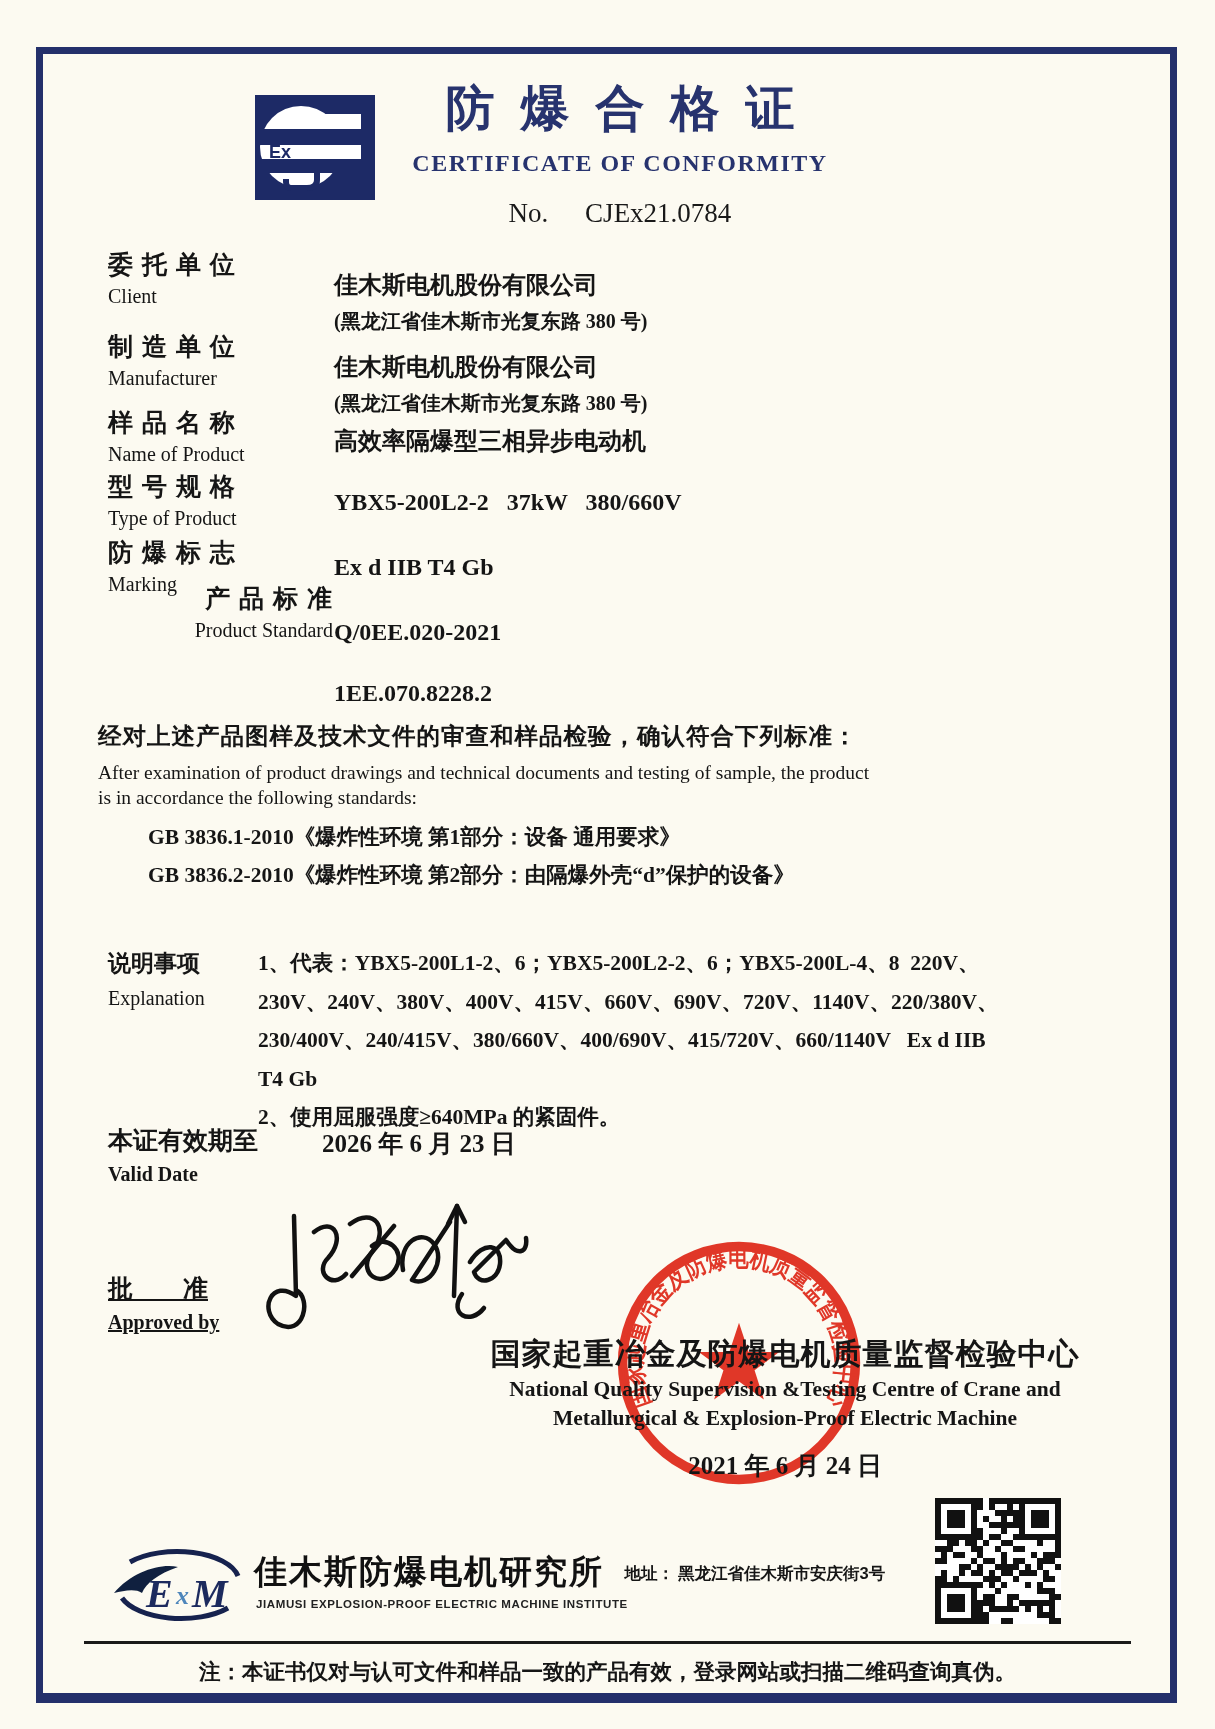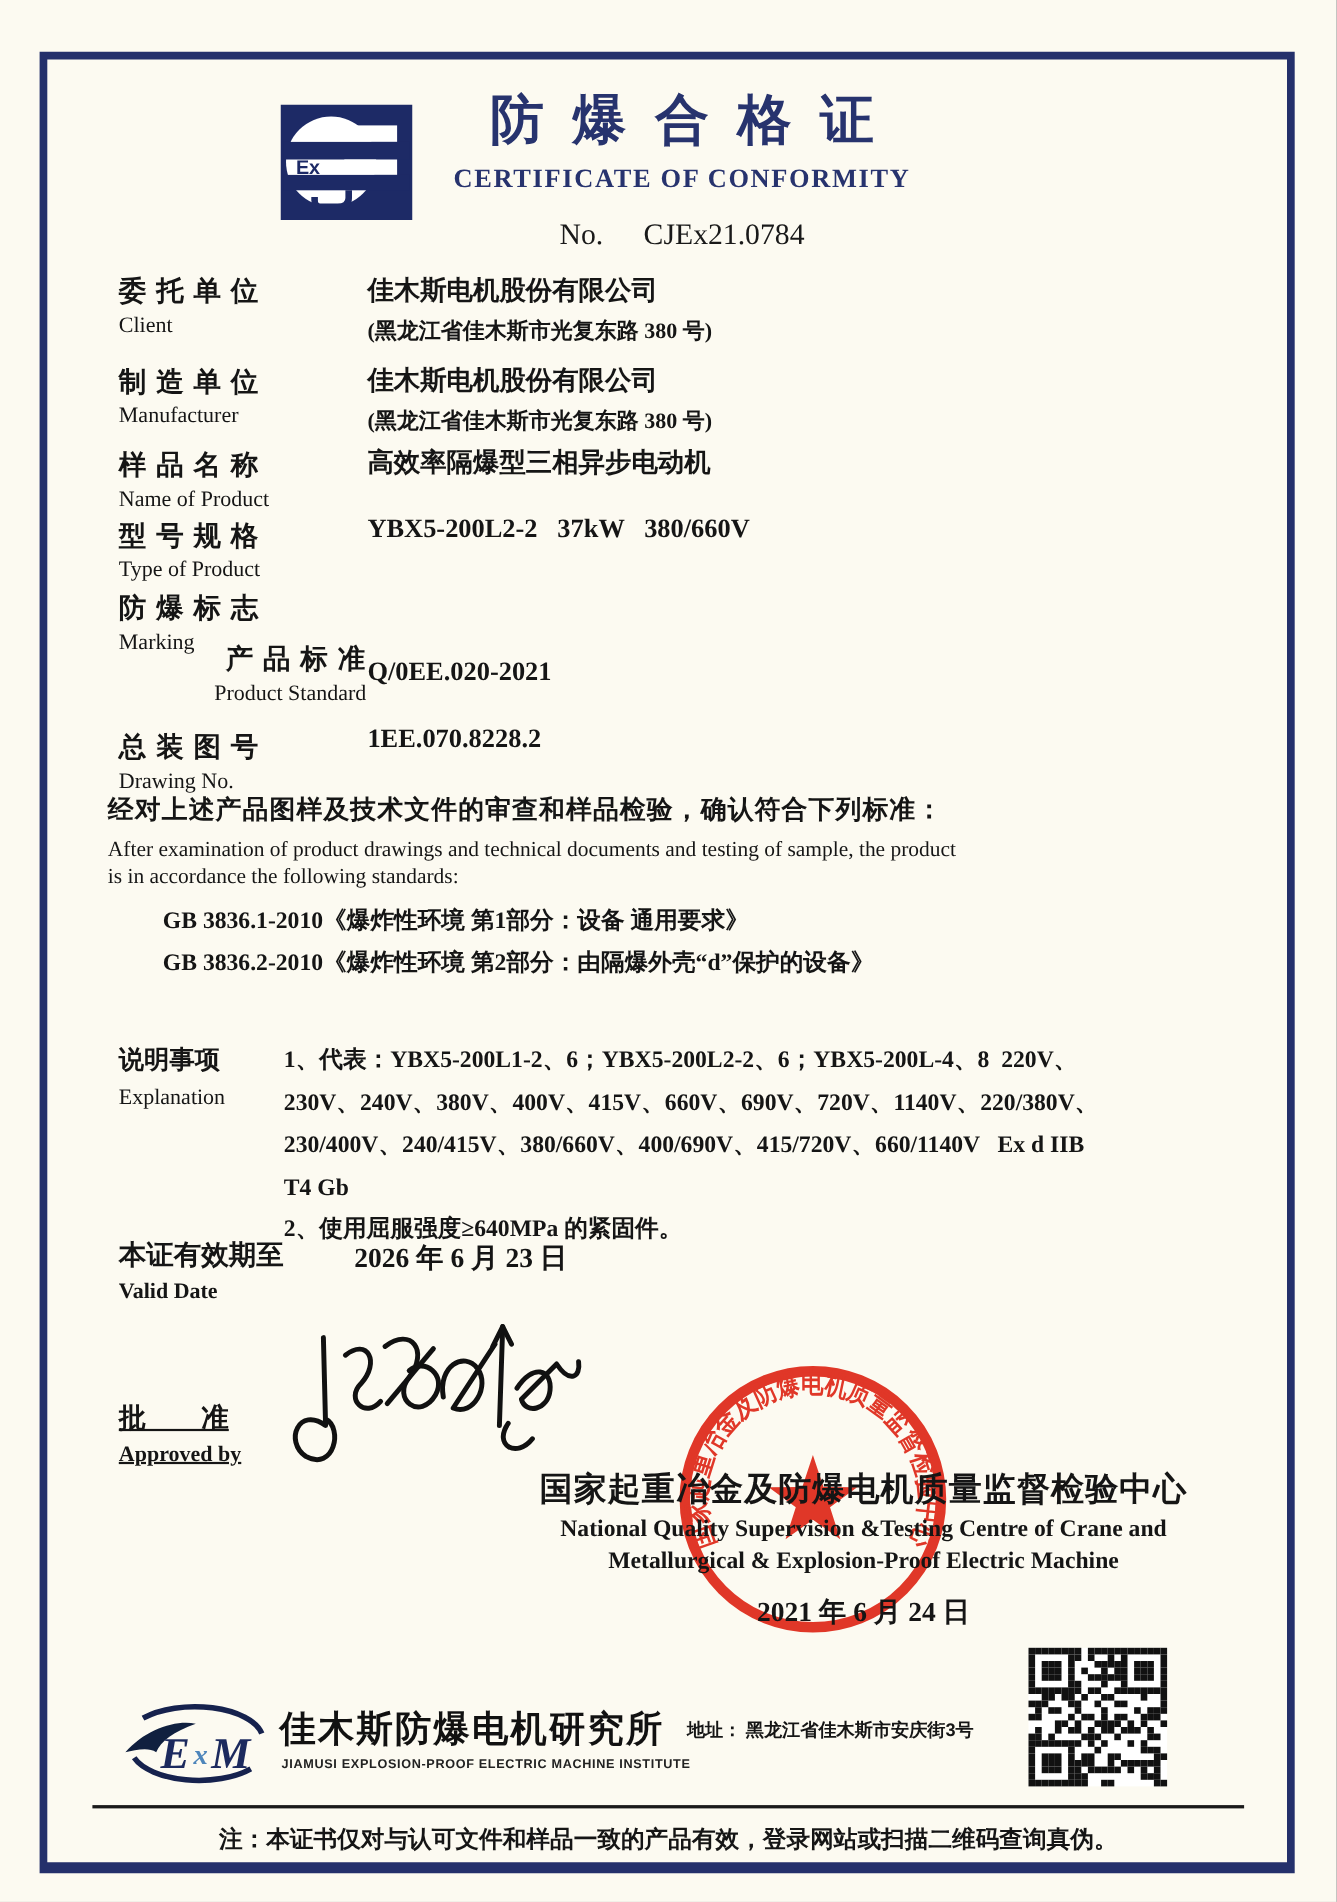--- a/index.html
+++ b/index.html
@@ -10,21 +10,21 @@
   .abs{position:absolute;}
   
   .title-block{left:330px;top:76px;width:580px;text-align:center;color:#27336e;}
   .title-cn{font-size:49px;font-weight:bold;letter-spacing:26px;padding-left:26px;white-space:nowrap;}
   .title-en{font-family:"Liberation Serif",serif;font-size:24px;font-weight:bold;letter-spacing:1.5px;margin-top:8px;}
   .cert-no{left:330px;top:198px;width:580px;text-align:center;font-family:"Liberation Serif",serif;
            font-size:27px;color:#191919;}
   .cert-no .num{margin-left:30px;}
   
   .frow-label{left:108px;width:225px;}
-  .frow-value{left:334px;width:740px;}
+  .frow-value{left:334px;width:740px;margin-top:21px;}
   .flabel-cn{font-size:25px;font-weight:bold;letter-spacing:1px;white-space:pre;}
   .flabel-en{font-family:"Liberation Serif",serif;font-size:20px;margin-top:4px;}
   .fvalue{font-family:"Liberation Serif",serif;font-size:24px;font-weight:bold;white-space:pre;}
   .fvalue-sub{font-family:"Liberation Serif",serif;font-size:20px;font-weight:600;margin-top:7px;white-space:pre;}
   
   .statement{left:98px;top:720px;width:1020px;}
   .stmt-cn{font-size:23.5px;font-weight:bold;letter-spacing:1px;}
   .stmt-en{font-family:"Liberation Serif",serif;font-size:19.5px;line-height:25px;margin-top:8px;}
   .standard-line{font-family:"Liberation Serif",serif;font-size:21.5px;font-weight:600;
                  line-height:38px;margin-left:50px;white-space:pre;}
@@ -116,33 +116,32 @@
     <div class="flabel-en">Type of Product</div>
   </div>
   <div class="abs frow-value" style="top:468px;">
     <div class="fvalue">YBX5-200L2-2   37kW   380/660V</div>
   </div>
 
   <div class="abs frow-label" style="top:536px;">
     <div class="flabel-cn">防 爆 标 志</div>
     <div class="flabel-en">Marking</div>
   </div>
+  <div class="abs frow-value" style="top:533px;">
+    <div class="fvalue">Ex d IIB T4 Gb</div>
+  </div>
 
   <div class="abs frow-label" style="top:582px;text-align:right;">
     <div class="flabel-cn">产 品 标 准</div>
     <div class="flabel-en">Product Standard</div>
   </div>
   <div class="abs frow-value" style="top:598px;">
     <div class="fvalue">Q/0EE.020-2021</div>
   </div>
 
-  <div class="abs frow-label" style="top:662px;">
-    <div class="flabel-cn">总 装 图 号</div>
-    <div class="flabel-en">Drawing No.</div>
-  </div>
   <div class="abs frow-value" style="top:659px;">
     <div class="fvalue">1EE.070.8228.2</div>
   </div>
 
   <div class="abs statement">
     <div class="stmt-cn">经对上述产品图样及技术文件的审查和样品检验，确认符合下列标准：</div>
     <div class="stmt-en">
       <div>After examination of product drawings and technical documents and testing of sample, the product</div>
       <div>is in accordance the following standards:</div>
     </div>

